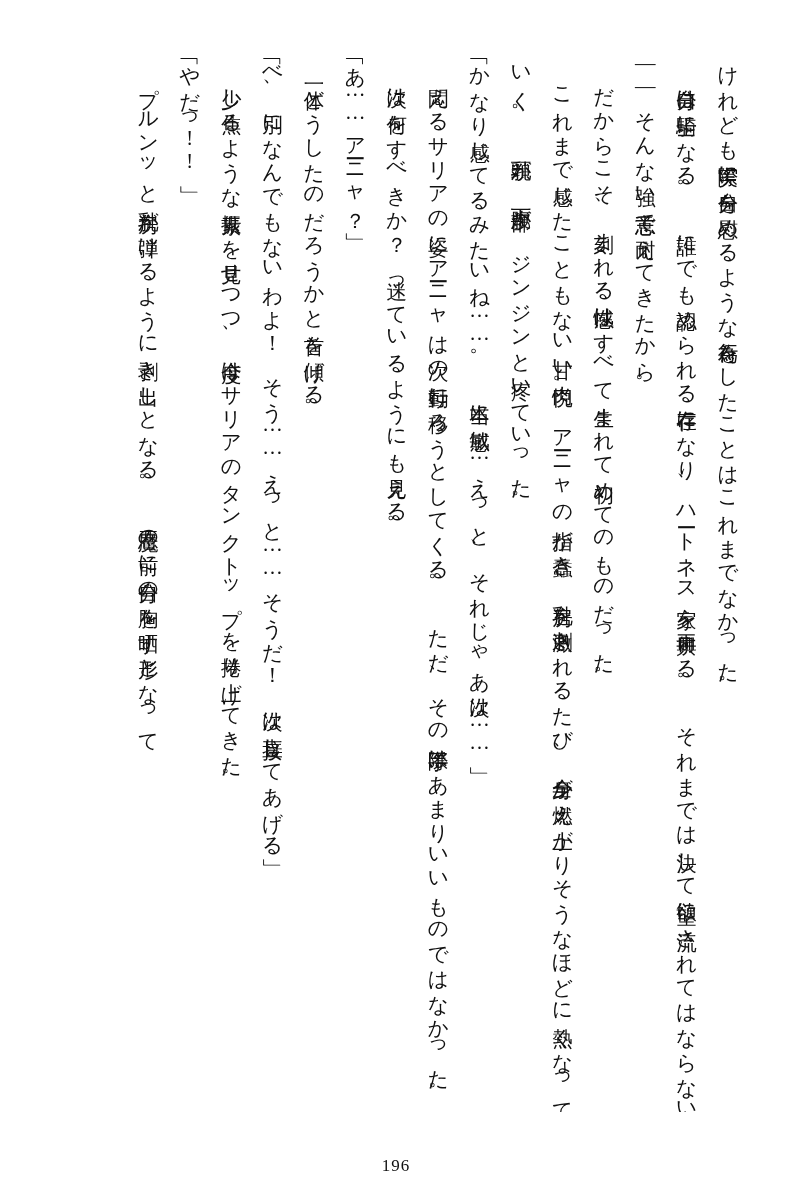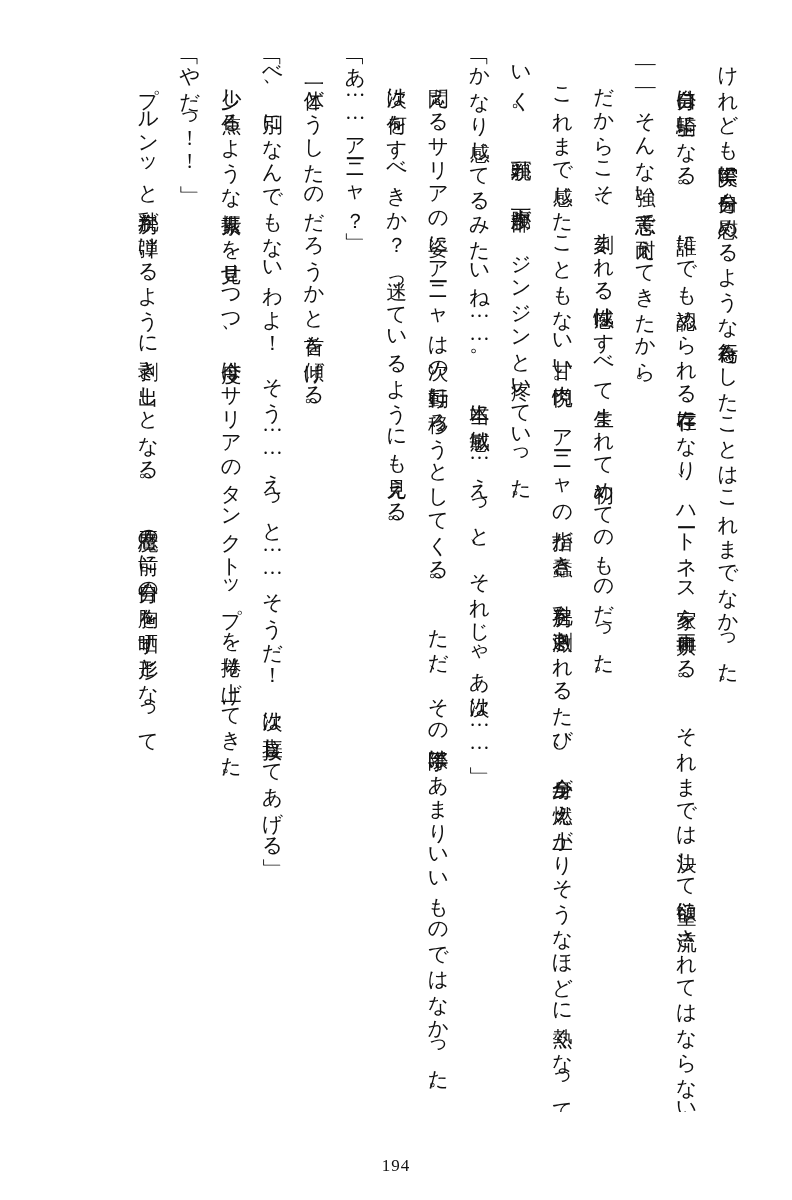--- a/index.html
+++ b/index.html
@@ -76,15 +76,15 @@
     <p class="indent">悶えるサリアの姿にアーニャは次の行動に移ろうとしてくる。　ただ、その手際はあまりいいものではなかった。</p>
     <p class="indent">次は何をすべきか？　迷っているようにも見える。</p>
     <p class="noindent">「あ……アーニャ？」</p>
     <p class="indent">一体どうしたのだろうかと首を傾げる。</p>
     <p class="noindent">「べ、別になんでもないわよ！　そう……えっと……そうだ！　次は直接してあげる」</p>
     <p class="indent">少し焦るような素振りを見せつつ、今度はサリアのタンクトップを捲り上げてきた。</p>
     <p class="noindent">「やだっ!!」</p>
     <p class="indent">プルンッと乳房が弾けるように剥き出しとなる。　悪魔の前に自分の胸を晒す形となって</p>
   </div>
 
-  <div id="page-number">194</div>
+  <div id="page-number">196</div>
 
 </div>
 
 </body></html>

